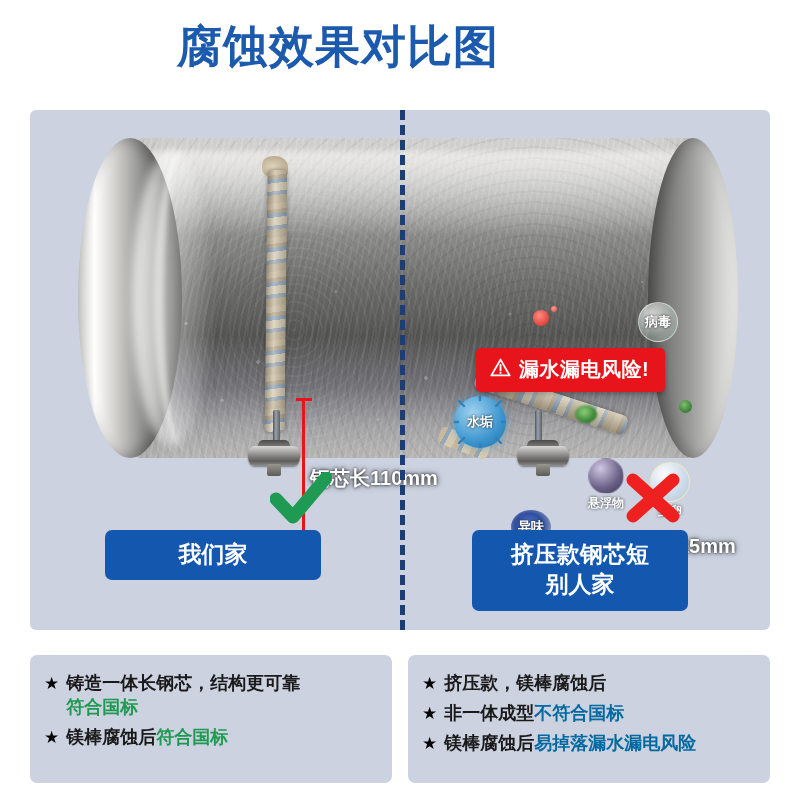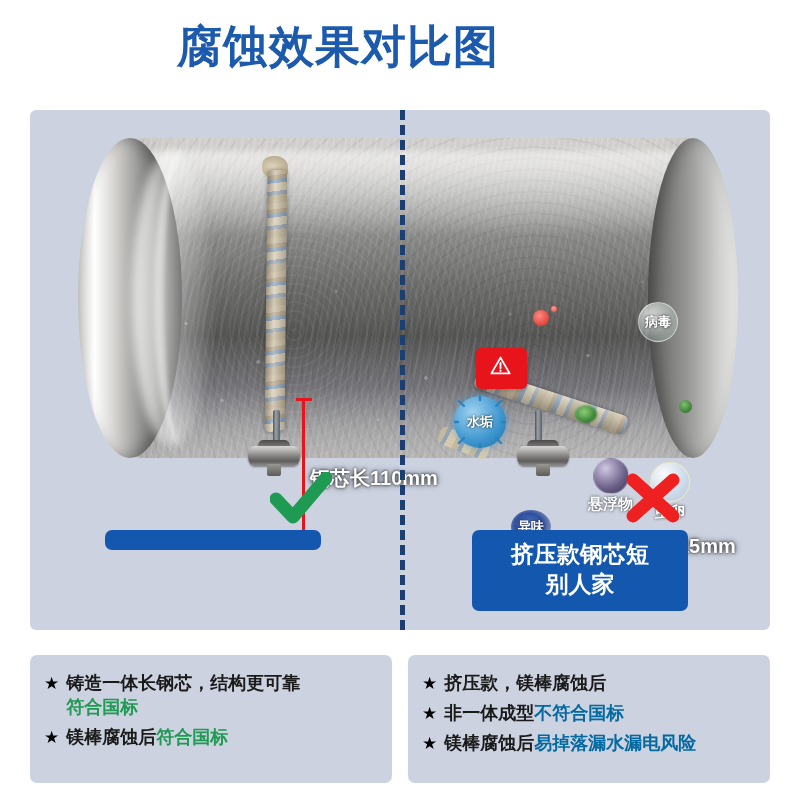--- a/index.html
+++ b/index.html
@@ -271,21 +271,21 @@
     align-items: center;
   }
   .bubble .orb {
     position: relative;
     border-radius: 50%;
     display: flex;
     align-items: center;
     justify-content: center;
   }
   .bubble .cap {
-    font-size: 15px;
+    font-size: 12px;
     font-weight: bold;
     color: #ffffff;
     text-shadow: 0 0 3px rgba(0,0,0,0.8);
     white-space: nowrap;
     margin-top: 1px;
   }
   .bubble .cap-in {
     position: absolute;
     font-size: 13px;
     font-weight: bold;
@@ -508,39 +508,41 @@
     </div>
 
     <div class="warn-badge">
       <span class="warn-tri">
         <svg width="21" height="19" viewBox="0 0 21 19" aria-hidden="true">
           <path d="M10.5 1.6 L19.6 17.4 L1.4 17.4 Z" fill="none" stroke="#ffffff" stroke-width="1.9" stroke-linejoin="round"></path>
           <line x1="10.5" y1="7" x2="10.5" y2="12.4" stroke="#ffffff" stroke-width="1.9" stroke-linecap="round"></line>
           <circle cx="10.5" cy="14.8" r="1.1" fill="#ffffff"></circle>
         </svg>
       </span>
+      <span>漏水漏电风险!</span>
     </div>
 
     <div class="divider"></div>
 
     <div class="mark-check">
       <svg width="62" height="54" viewBox="0 0 62 54" aria-hidden="true">
         <path d="M6 27 L23 45 L56 6" fill="none" stroke="#1f9a52" stroke-width="13" stroke-linecap="round" stroke-linejoin="round"></path>
       </svg>
     </div>
     <div class="mark-cross">
       <svg width="56" height="52" viewBox="0 0 56 52" aria-hidden="true">
         <g stroke="#ef2020" stroke-width="13" stroke-linecap="round">
           <line x1="8" y1="8" x2="48" y2="44"></line>
           <line x1="48" y1="8" x2="8" y2="44"></line>
         </g>
       </svg>
     </div>
 
     <div class="verdict verdict-left">
+      <span class="ln">我们家</span>
     </div>
     <div class="verdict verdict-right">
       <span class="ln">挤压款钢芯短</span>
       <span class="ln">别人家</span>
     </div>
 
   </div>
 
   <div class="notes">
     <div class="note" id="note-left">

